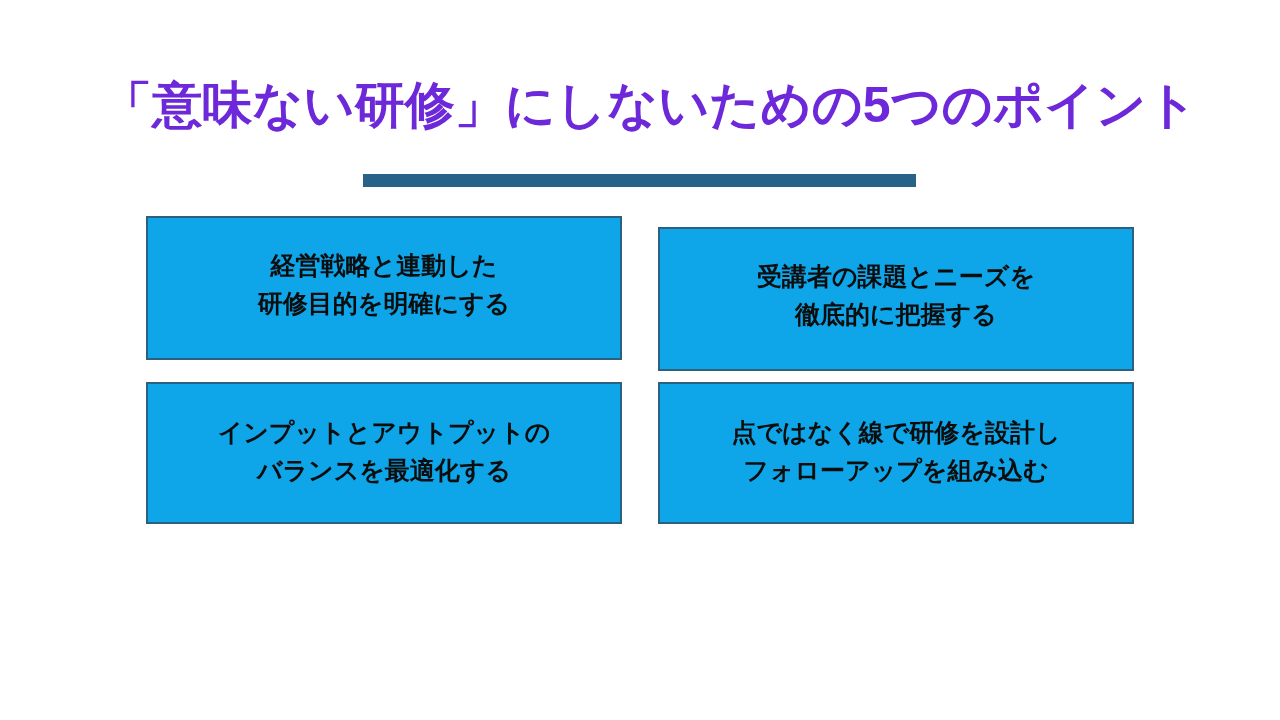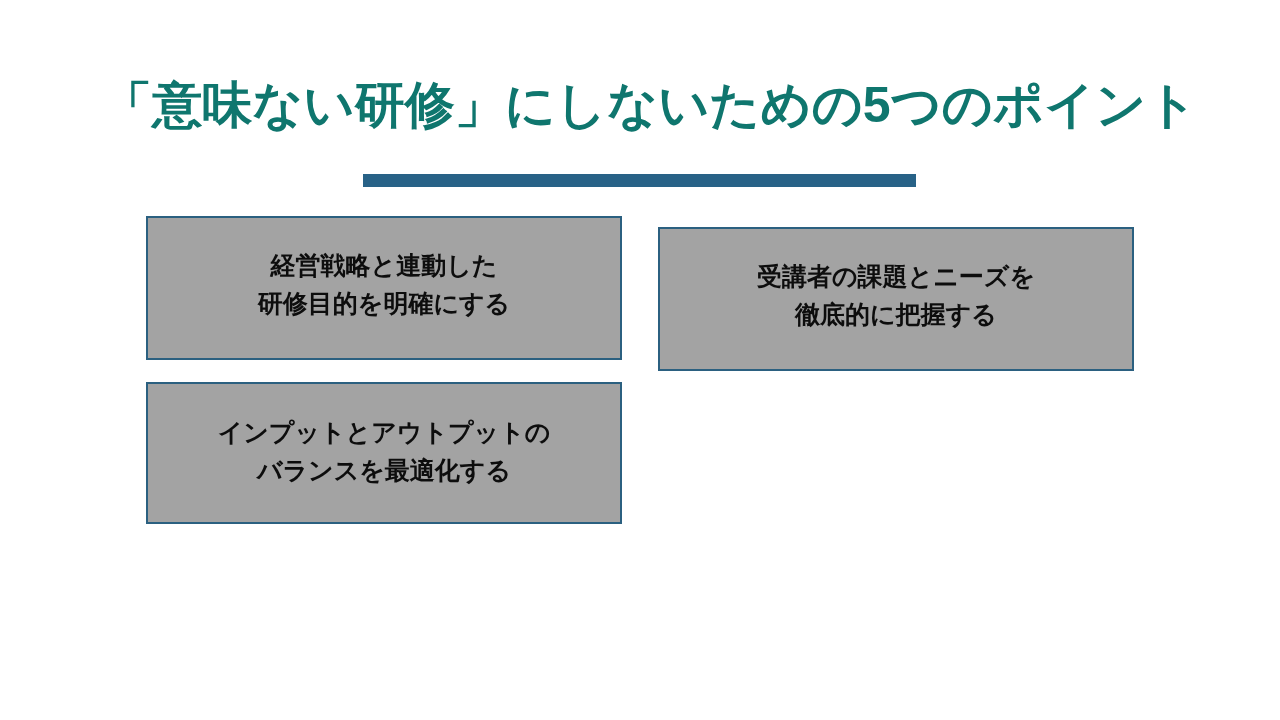--- a/index.html
+++ b/index.html
@@ -23,40 +23,40 @@
   
   .slide-title {
     position: absolute;
     left: 60px;
     top: 72px;
     width: 1180px;
     text-align: center;
     font-size: 50px;
     line-height: 66px;
     font-weight: 700;
-    color: #0f766e;
+    color: #6d28d9;
     letter-spacing: 0px;
     white-space: nowrap;
   }
 
   
   .accent-bar {
     position: absolute;
     left: 363px;
     top: 174px;
     width: 553px;
     height: 13px;
     background: #286287;
   }
 
   
   .point-box {
     position: absolute;
     box-sizing: border-box;
-    background: #a3a3a3;
+    background: #0ea5e9;
     border: 2px solid #2b6080;
     display: flex;
     align-items: center;
     justify-content: center;
     text-align: center;
   }
   .point-box .box-text {
     font-size: 25px;
     line-height: 38px;
     font-weight: 700;
@@ -97,15 +97,19 @@
   <div class="point-box box-2">
     <div class="box-text">受講者の課題とニーズを
 徹底的に把握する</div>
   </div>
 
   <div class="point-box box-3">
     <div class="box-text">インプットとアウトプットの
 バランスを最適化する</div>
   </div>
 
+  <div class="point-box box-4">
+    <div class="box-text">点ではなく線で研修を設計し
+フォローアップを組み込む</div>
+  </div>
 
 
 </div>
 
 </body></html>

